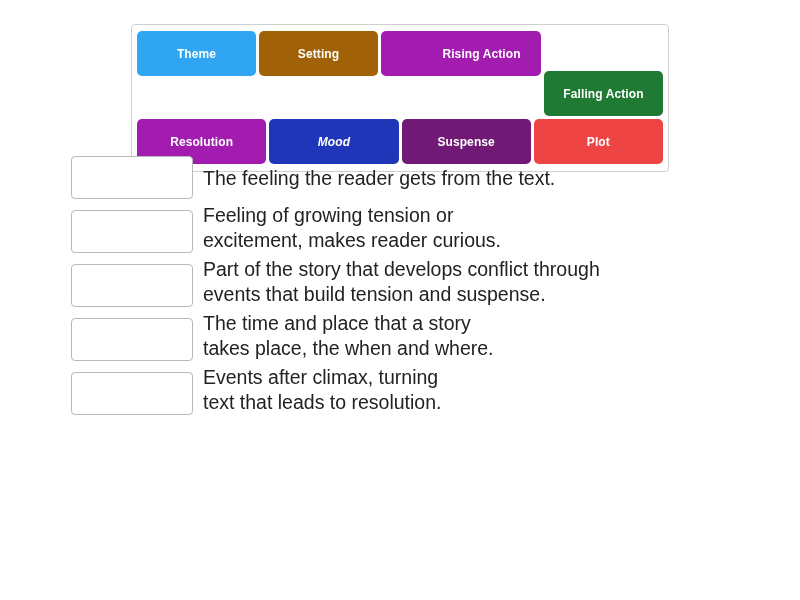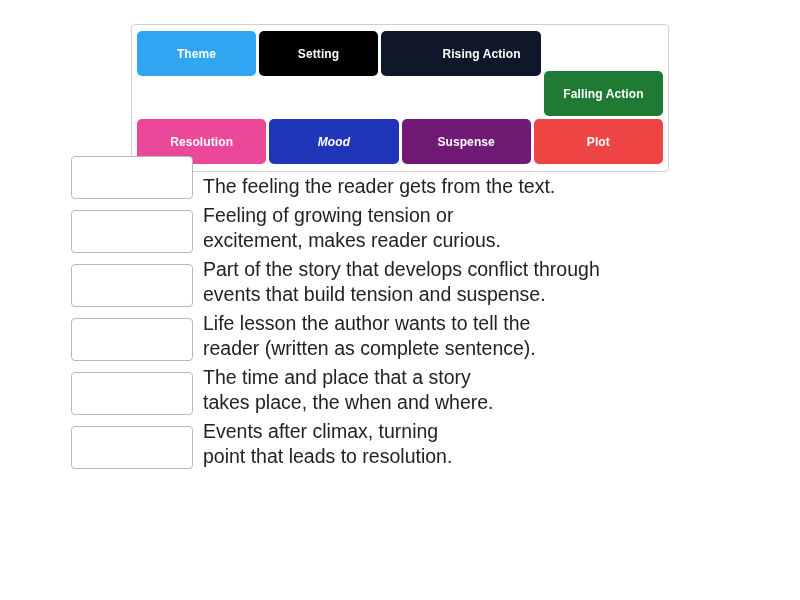--- a/index.html
+++ b/index.html
@@ -54,21 +54,21 @@
 
   
   .items {
     position: absolute;
     left: 71px;
     top: 156px;
     width: 700px;
   }
   .item {
     display: flex;
-    align-items: flex-end;
+    align-items: center;
     margin-bottom: 3px;
   }
   .drop-slot {
     width: 122px;
     min-width: 122px;
     height: 43px;
     border: 1px solid #b8b8b8;
     border-radius: 4px;
     background: #ffffff;
     cursor: pointer;
@@ -86,32 +86,32 @@
 </head>
 <body>
 
 <div id="page">
 
   <div class="bank">
     <div class="bank-row">
       <div class="tile" style="background: rgb(48, 165, 242);">
         <span>Theme</span>
       </div>
-      <div class="tile" style="background: #000000;">
+      <div class="tile" style="background: #a16207;">
         <span>Setting</span>
       </div>
-      <div class="tile" style="background: #0f172a; padding-left: 41px;">
+      <div class="tile" style="background: #a21caf; padding-left: 41px;">
         <span>Rising Action</span>
       </div>
       <div class="tile" style="background: rgb(31, 122, 51); margin-top: 40px;">
         <span>Falling Action</span>
       </div>
     </div>
     <div class="bank-row">
-      <div class="tile" style="background: #ec4899;">
+      <div class="tile" style="background: #a21caf;">
         <span>Resolution</span>
       </div>
       <div class="tile" style="background: rgb(32, 54, 184); font-style: italic;">
         <span>Mood</span>
       </div>
       <div class="tile" style="background: #701a75;">
         <span>Suspense</span>
       </div>
       <div class="tile" style="background: #ef4444; text-align: right;">
         <span>Plot</span>
@@ -131,34 +131,29 @@
       <div class="def">Feeling of growing tension or
 excitement, makes reader curious.</div>
     </div>
 
     <div class="item tall">
       <div class="drop-slot"></div>
       <div class="def">Part of the story that develops conflict through
 events that build tension and suspense.</div>
     </div>
 
-    <div class="item tall">
-      <div class="drop-slot"></div>
-      <div class="def">Life lesson the author wants to tell the
-reader (written as complete sentence).</div>
-    </div>
 
 
 
     <div class="item tall">
       <div class="drop-slot"></div>
       <div class="def">The time and place that a story
 takes place, the when and where.</div>
     </div>
 
     <div class="item tall">
       <div class="drop-slot"></div>
       <div class="def">Events after climax, turning
-point that leads to resolution.</div>
+text that leads to resolution.</div>
     </div>
 
   </div>
 </div>
 
 </body></html>

